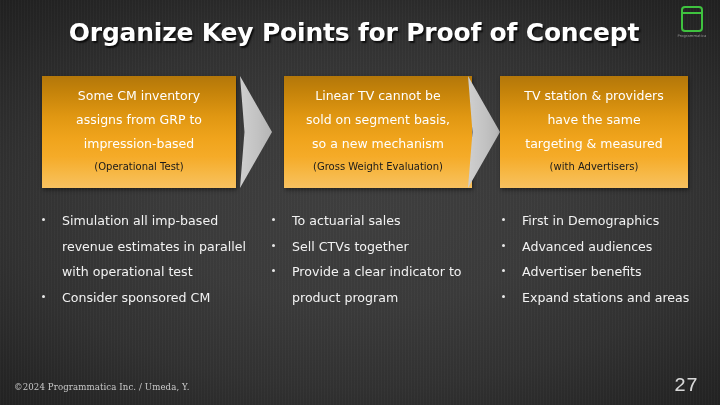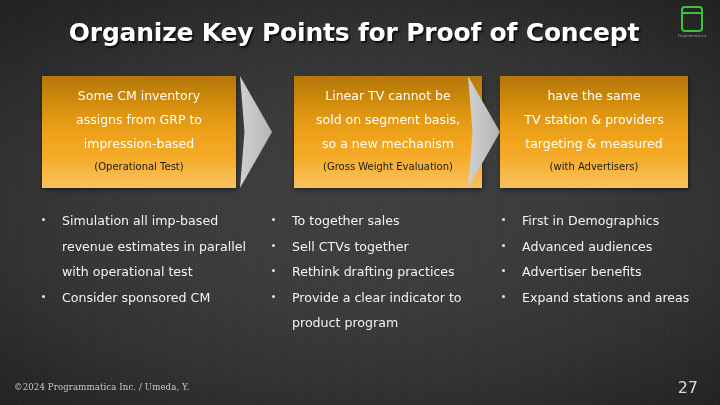--- a/index.html
+++ b/index.html
@@ -98,21 +98,21 @@
         #f0a41c 56%,
         #f5ab28 72%,
         #f7b948 88%,
         #f8c160 100%);
     box-shadow: 1px 2px 4px rgba(0,0,0,0.45);
     box-sizing: border-box;
     padding: 8px 6px 0 6px;
     text-align: center;
   }
   .obox-1 { left: 42px;  width: 194px; }
-  .obox-2 { left: 294px; width: 188px; }
+  .obox-2 { left: 284px; width: 188px; }
   .obox-3 { left: 500px; width: 188px; }
 
   .obox-line {
     color: #ffffff;
     font-size: 12.5px;
     line-height: 24px;
     white-space: nowrap;
   }
   .obox-sub {
     color: #1a1a1a;
@@ -168,21 +168,22 @@
     color: #c9c9c9;
     font-family: "DejaVu Serif", serif;
     font-size: 8.6px;
     letter-spacing: 0.1px;
   }
   .pagenum {
     position: absolute;
     right: 22px;
     bottom: 8px;
     color: #d8d8d8;
-    font-size: 16px;
+    font-size: 20px;
+    font-family: Liberation Mono, monospace;
   }
 </style>
 </head>
 <body>
 
 <div class="slide">
   <div class="layer">
 
     <div class="title">Organize Key Points for Proof of Concept</div>
 
@@ -204,49 +205,45 @@
     <div class="obox obox-2">
       <div class="obox-line">Linear TV cannot be</div>
       <div class="obox-line">sold on segment basis,</div>
       <div class="obox-line">so a new mechanism</div>
       <div class="obox-sub">(Gross Weight Evaluation)</div>
     </div>
 
     <div class="chevron chev-2"></div>
 
     <div class="obox obox-3">
+      <div class="obox-line">TV station &amp; providers</div>
       <div class="obox-line">have the same</div>
-      <div class="obox-line">TV station &amp; providers</div>
       <div class="obox-line">targeting &amp; measured</div>
       <div class="obox-sub">(with Advertisers)</div>
     </div>
 
     <div class="bcol bcol-1">
       <div class="bitem">
         <span class="bdot"></span>
         <span class="btext">Simulation all imp-based revenue estimates in parallel with operational test</span>
       </div>
       <div class="bitem">
         <span class="bdot"></span>
         <span class="btext">Consider sponsored CM</span>
       </div>
     </div>
 
     <div class="bcol bcol-2">
       <div class="bitem">
         <span class="bdot"></span>
-        <span class="btext">To together sales</span>
+        <span class="btext">To actuarial sales</span>
       </div>
       <div class="bitem">
         <span class="bdot"></span>
         <span class="btext">Sell CTVs together</span>
-      </div>
-      <div class="bitem">
-        <span class="bdot"></span>
-        <span class="btext">Rethink drafting practices</span>
       </div>
       <div class="bitem">
         <span class="bdot"></span>
         <span class="btext">Provide a clear indicator to product program</span>
       </div>
     </div>
 
     <div class="bcol bcol-3">
       <div class="bitem">
         <span class="bdot"></span>

